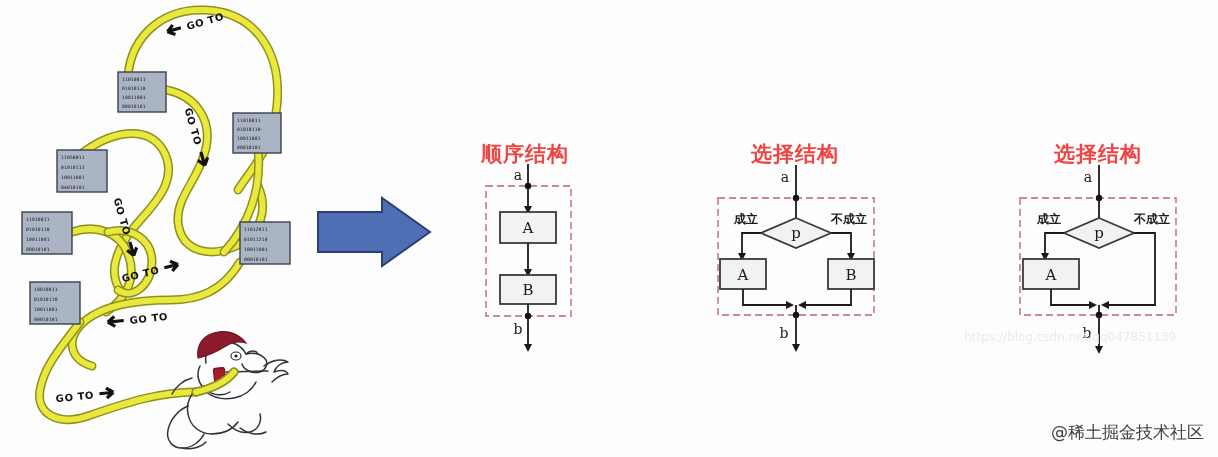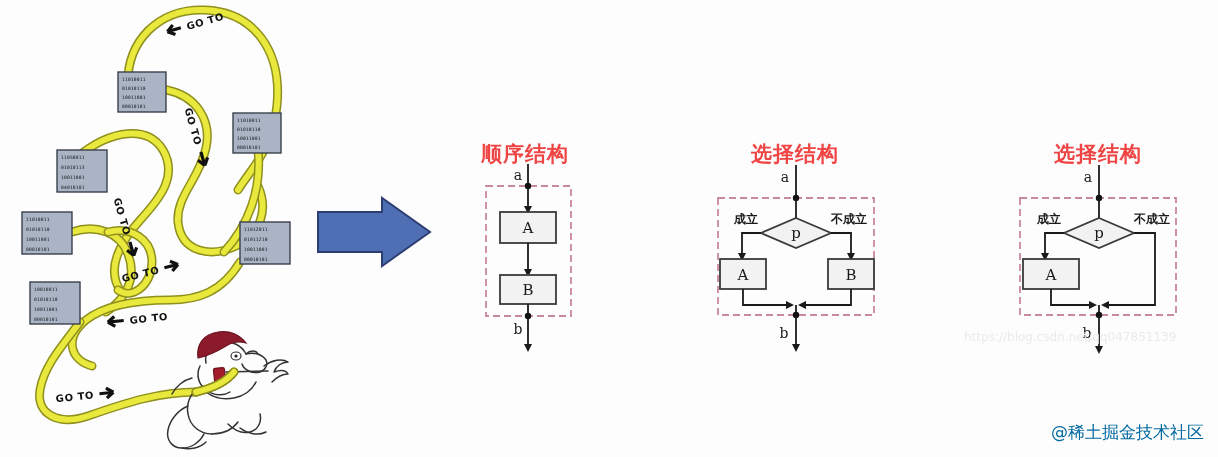--- a/index.html
+++ b/index.html
@@ -31,21 +31,21 @@
     font-weight: bold;
     font-size: 21px;
     letter-spacing: 1px;
     white-space: nowrap;
     transform: translateX(-50%);
   }
   .wm-corner {
     position: absolute;
     right: 14px;
     bottom: 13px;
-    color: #0369a1;
+    color: #404040;
     font-family: "DejaVu Sans", sans-serif;
     font-size: 17px;
     white-space: nowrap;
   }
   .wm-faint {
     position: absolute;
     left: 964px;
     top: 330px;
     color: #eceaea;
     font-family: "DejaVu Sans", sans-serif;

